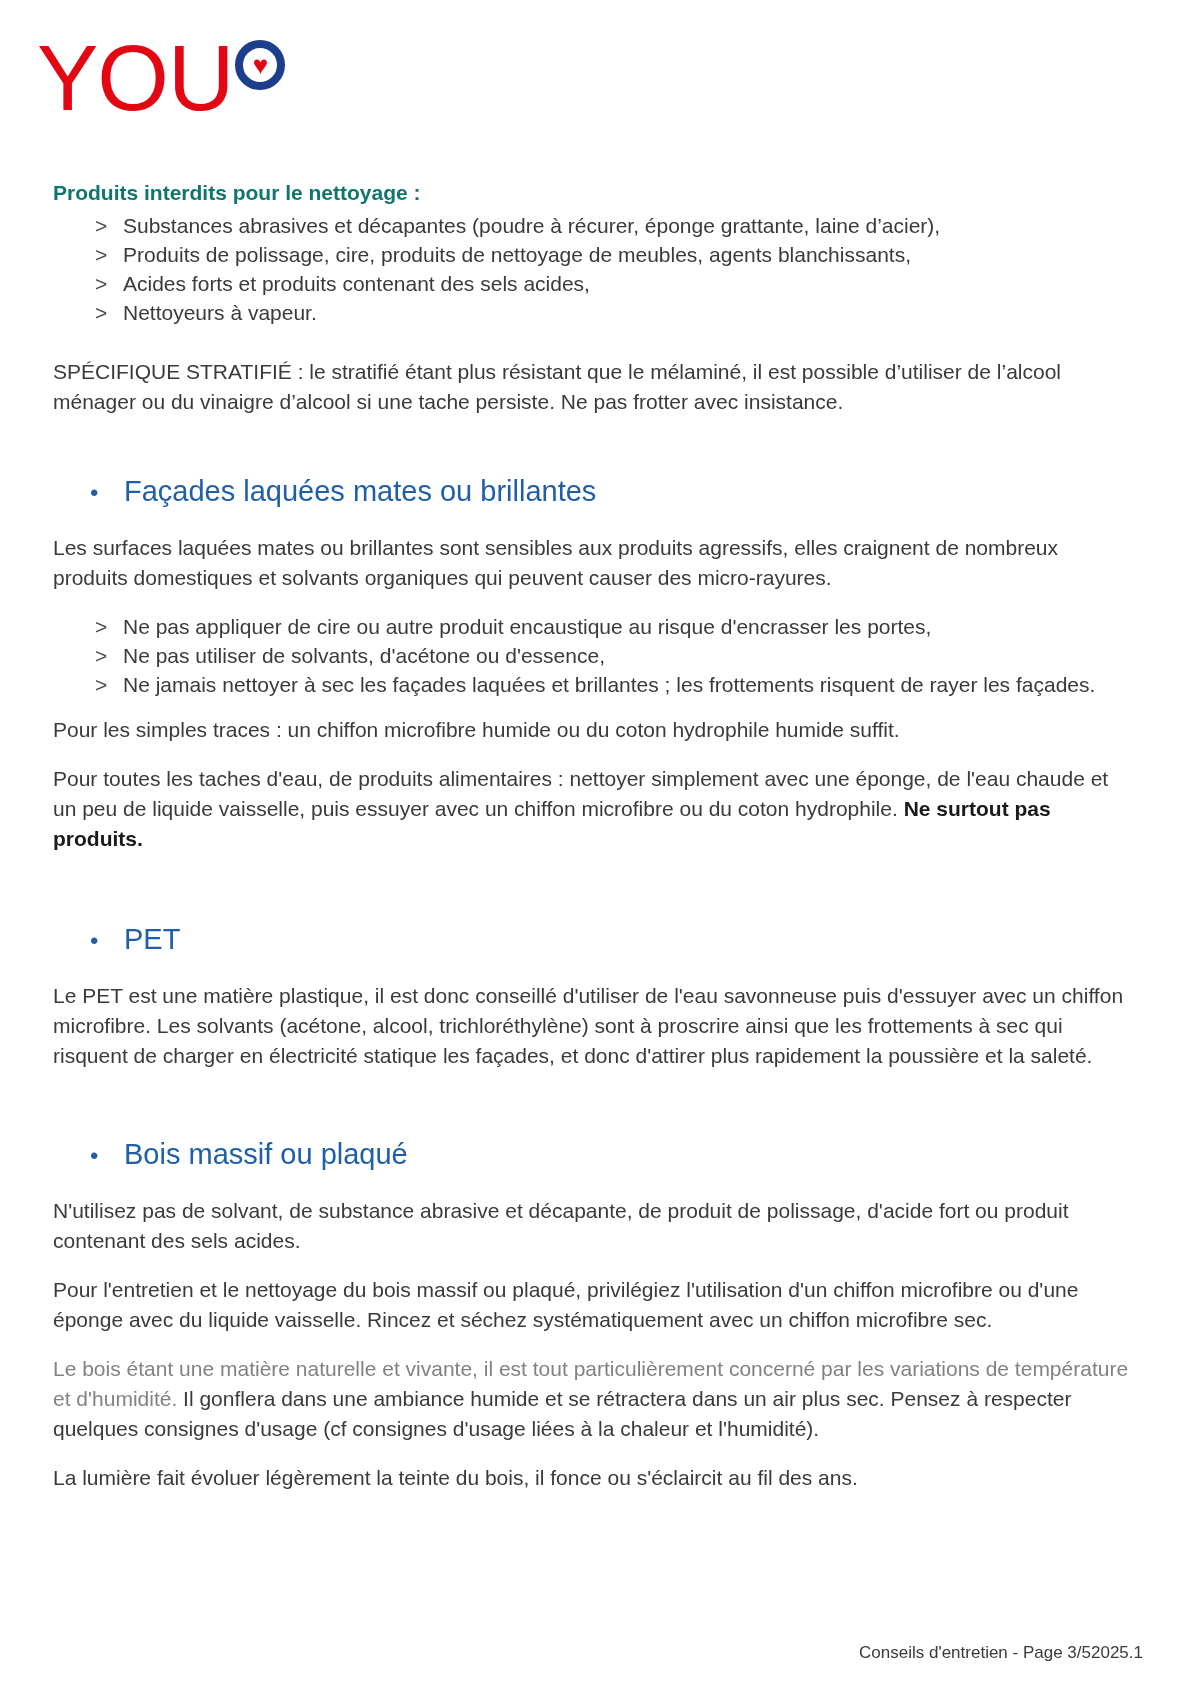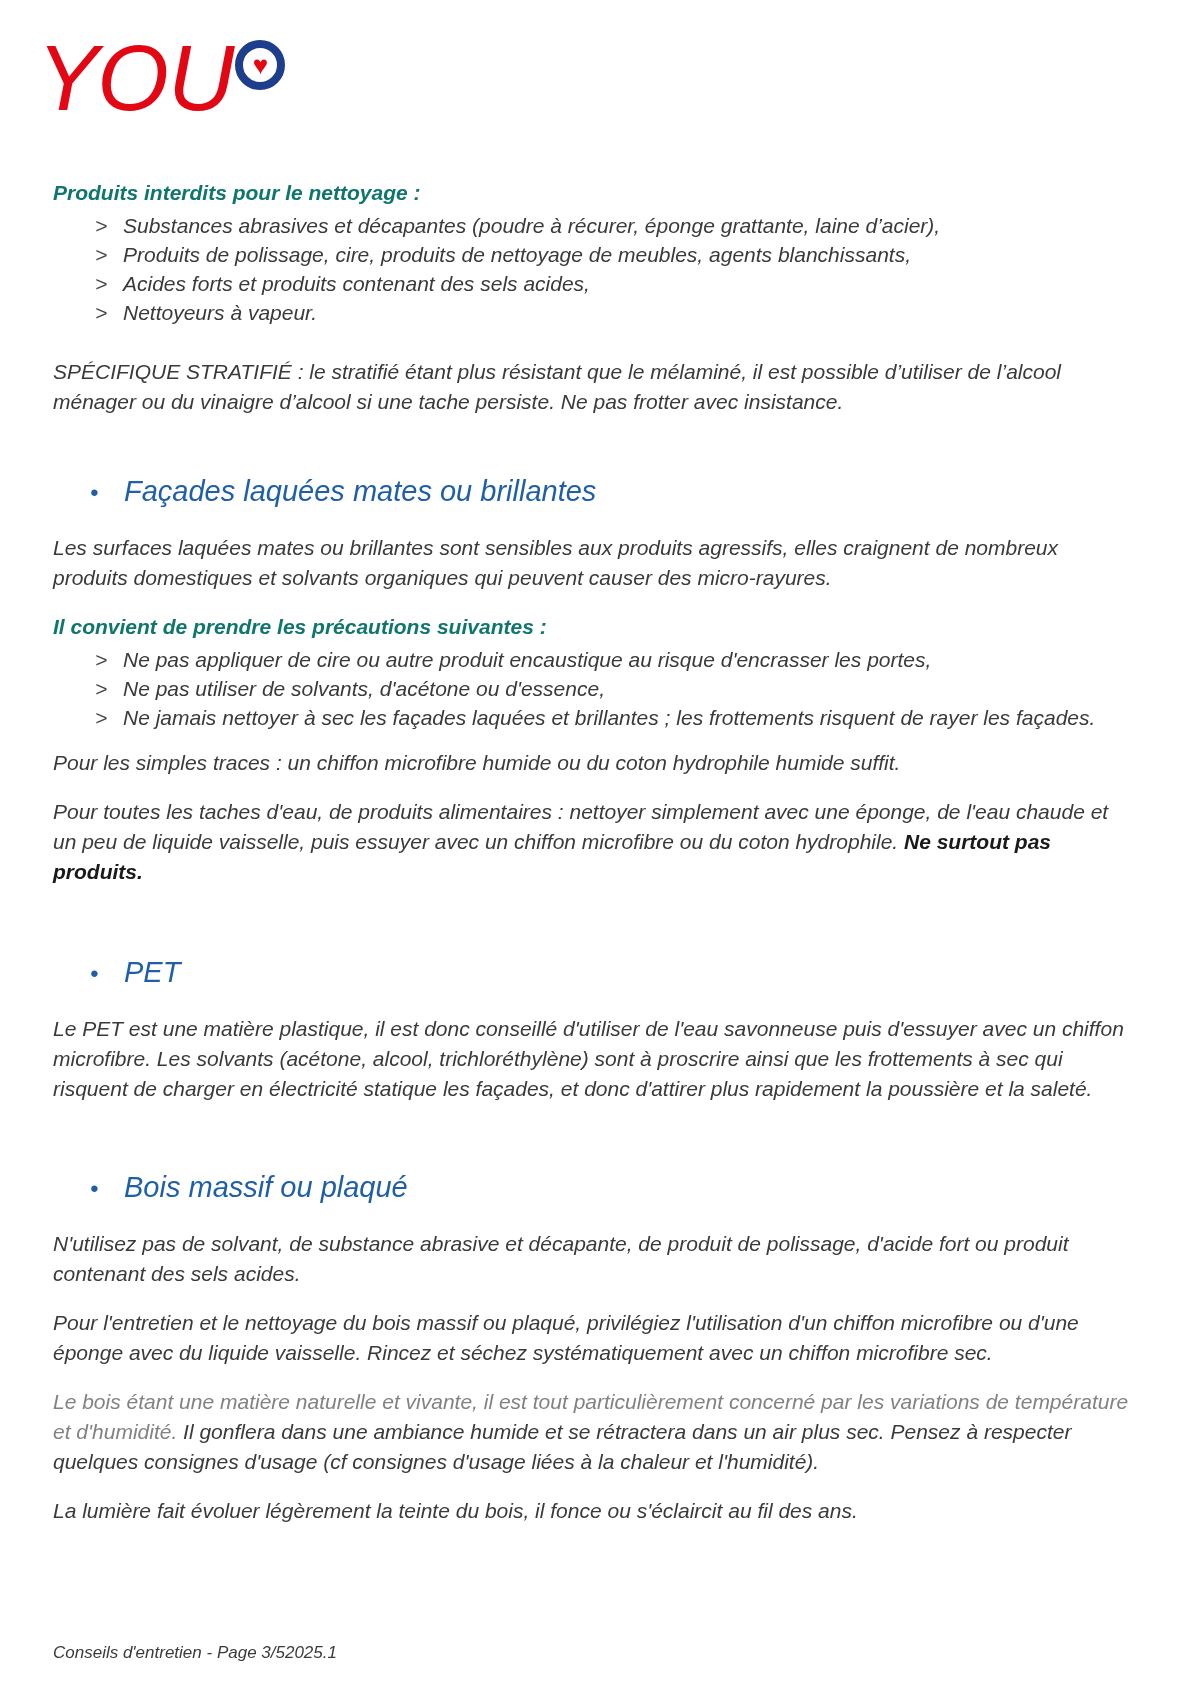--- a/index.html
+++ b/index.html
@@ -9,21 +9,20 @@
     color:#3a3a3a;
     -webkit-font-smoothing:antialiased;
   }
   .page{
     position:relative;
     width:1181px;height:1682px;
     box-sizing:border-box;
     padding:38px 50px 0 53px;
     overflow:hidden;
     background:#ffffff;
-    font-style:italic;
   }
   
   .logo{display:flex;align-items:flex-start;margin-left:-16px;margin-bottom:50px;height:90px;}
   .logo-text{
     font-size:92px;line-height:80px;font-weight:400;
     color:#e30613;letter-spacing:-1px;
   }
   .logo-badge{
     width:34px;height:34px;margin-top:2px;margin-left:2px;
     border:8px solid #1d3e8c;border-radius:50%;
@@ -44,21 +43,21 @@
     font-size:29px;line-height:34px;font-weight:400;
     color:#1f5fa8;margin:57px 0 23px 0;
   }
   .heading .dot{flex:none;width:34px;margin-left:37px;font-size:24px;color:#1f5fa8;}
   .bold-inline{font-weight:700;color:#1a1a1a;}
   .gray-inline{color:#828282;}
   .stratifie{margin-top:26px;}
   
   .footer{
     position:absolute;left:53px;right:38px;bottom:18px;
-    display:flex;justify-content:flex-start;
+    display:flex;justify-content:flex-end;
     font-size:17px;line-height:22px;color:#3a3a3a;
   }
 </style>
 </head>
 <body>
 
 <div class="page">
 
   <header class="logo">
     <span class="logo-text">YOU</span>
@@ -89,21 +88,20 @@
     </div>
     <p class="para stratifie">SPÉCIFIQUE STRATIFIÉ : le stratifié étant plus résistant que le mélaminé, il est possible d’utiliser de l’alcool ménager ou du vinaigre d’alcool si une tache persiste. Ne pas frotter avec insistance.</p>
   </section>
 
   <section>
     <h2 class="heading">
       <span class="dot">•</span>
       <span>Façades laquées mates ou brillantes</span>
     </h2>
     <p class="para">Les surfaces laquées mates ou brillantes sont sensibles aux produits agressifs, elles craignent de nombreux produits domestiques et solvants organiques qui peuvent causer des micro-rayures.</p>
-    <p class="lead">Il convient de prendre les précautions suivantes :</p>
     <div class="blist" style="margin-bottom:16px;">
       <div class="li">
         <span class="marker">&gt;</span>
         <span class="txt">Ne pas appliquer de cire ou autre produit encaustique au risque d'encrasser les portes,</span>
       </div>
       <div class="li">
         <span class="marker">&gt;</span>
         <span class="txt">Ne pas utiliser de solvants, d'acétone ou d'essence,</span>
       </div>
       <div class="li li-wrap">

